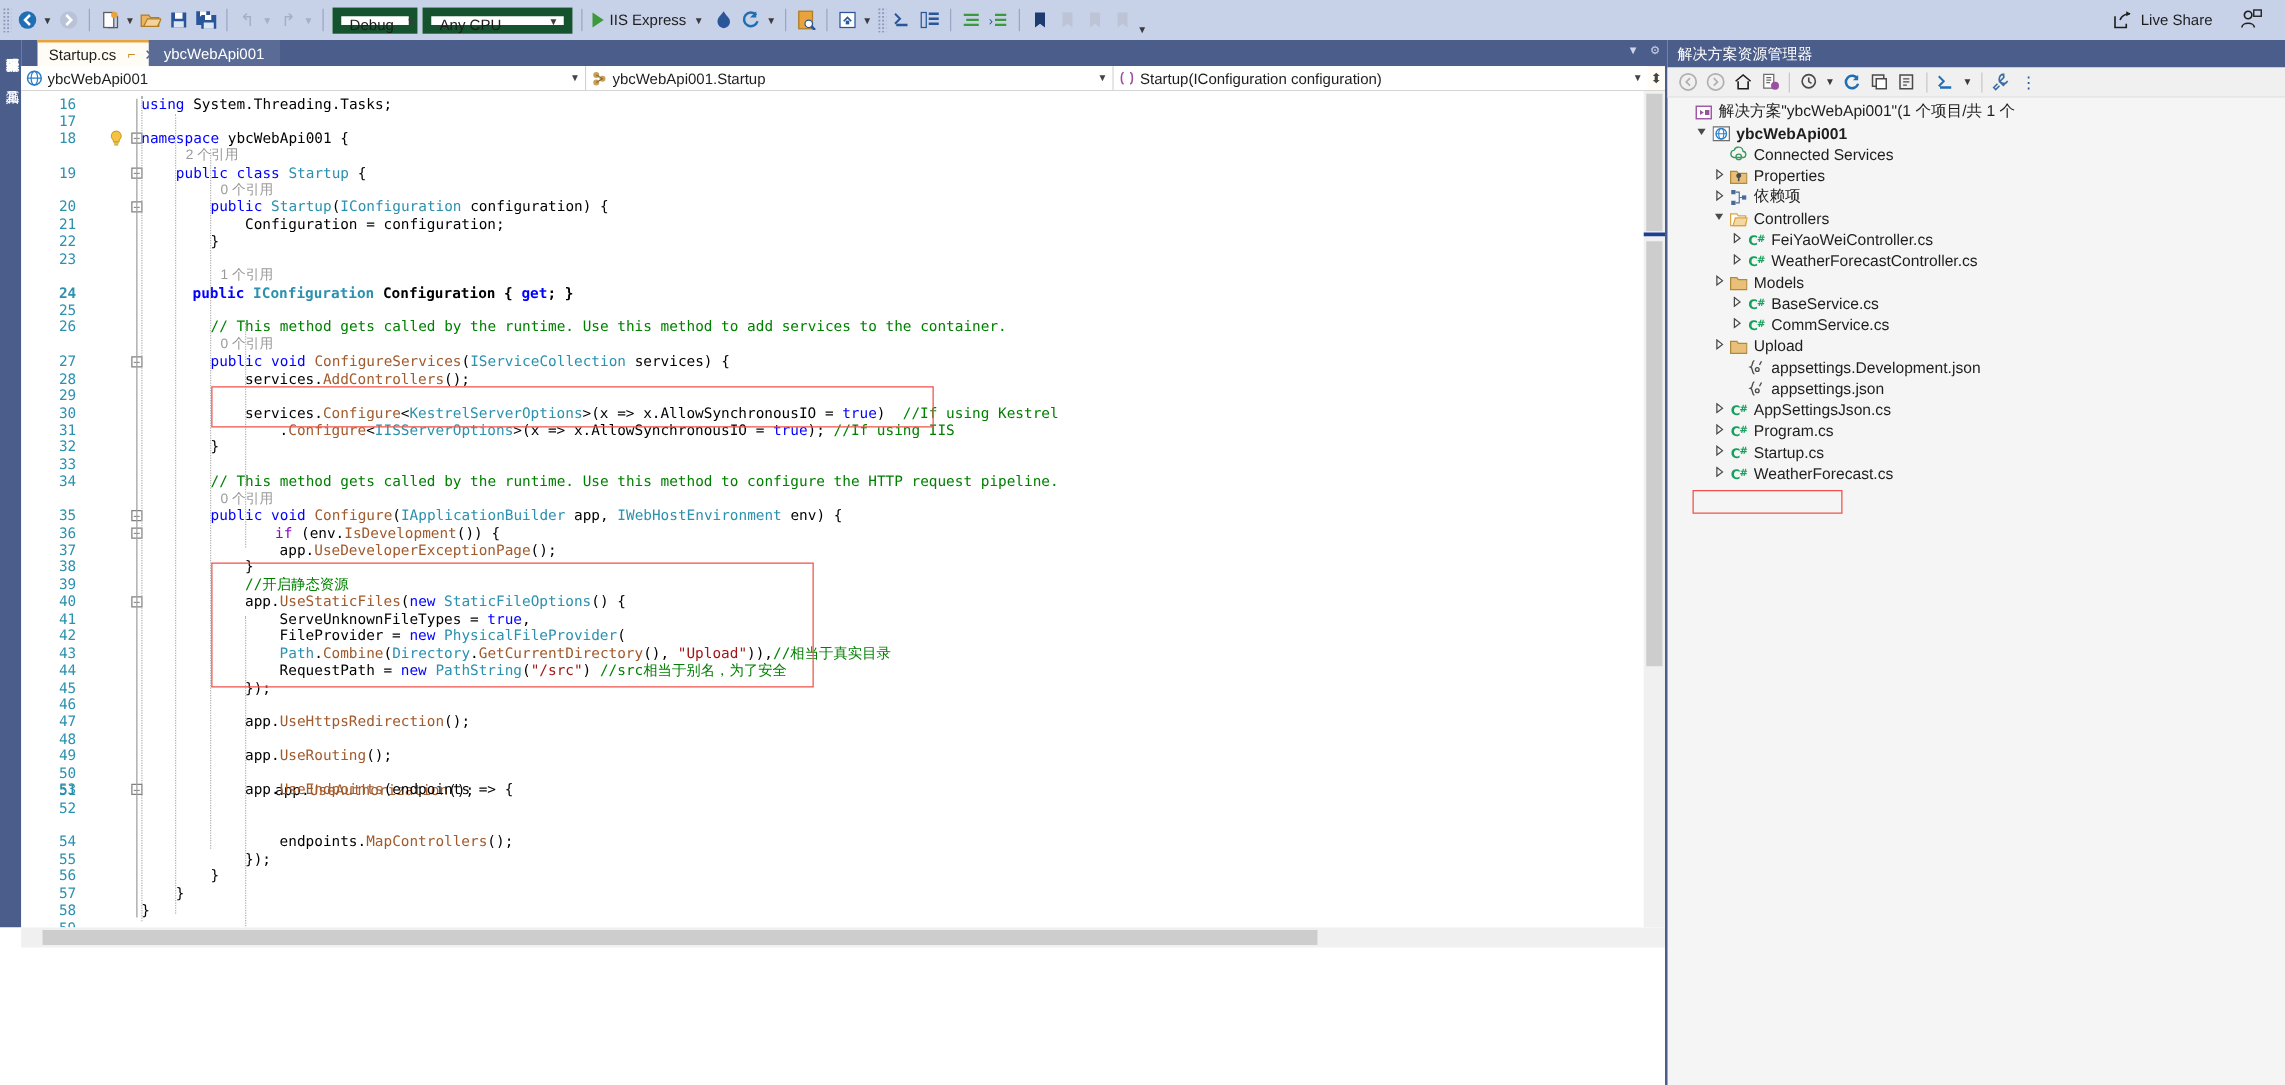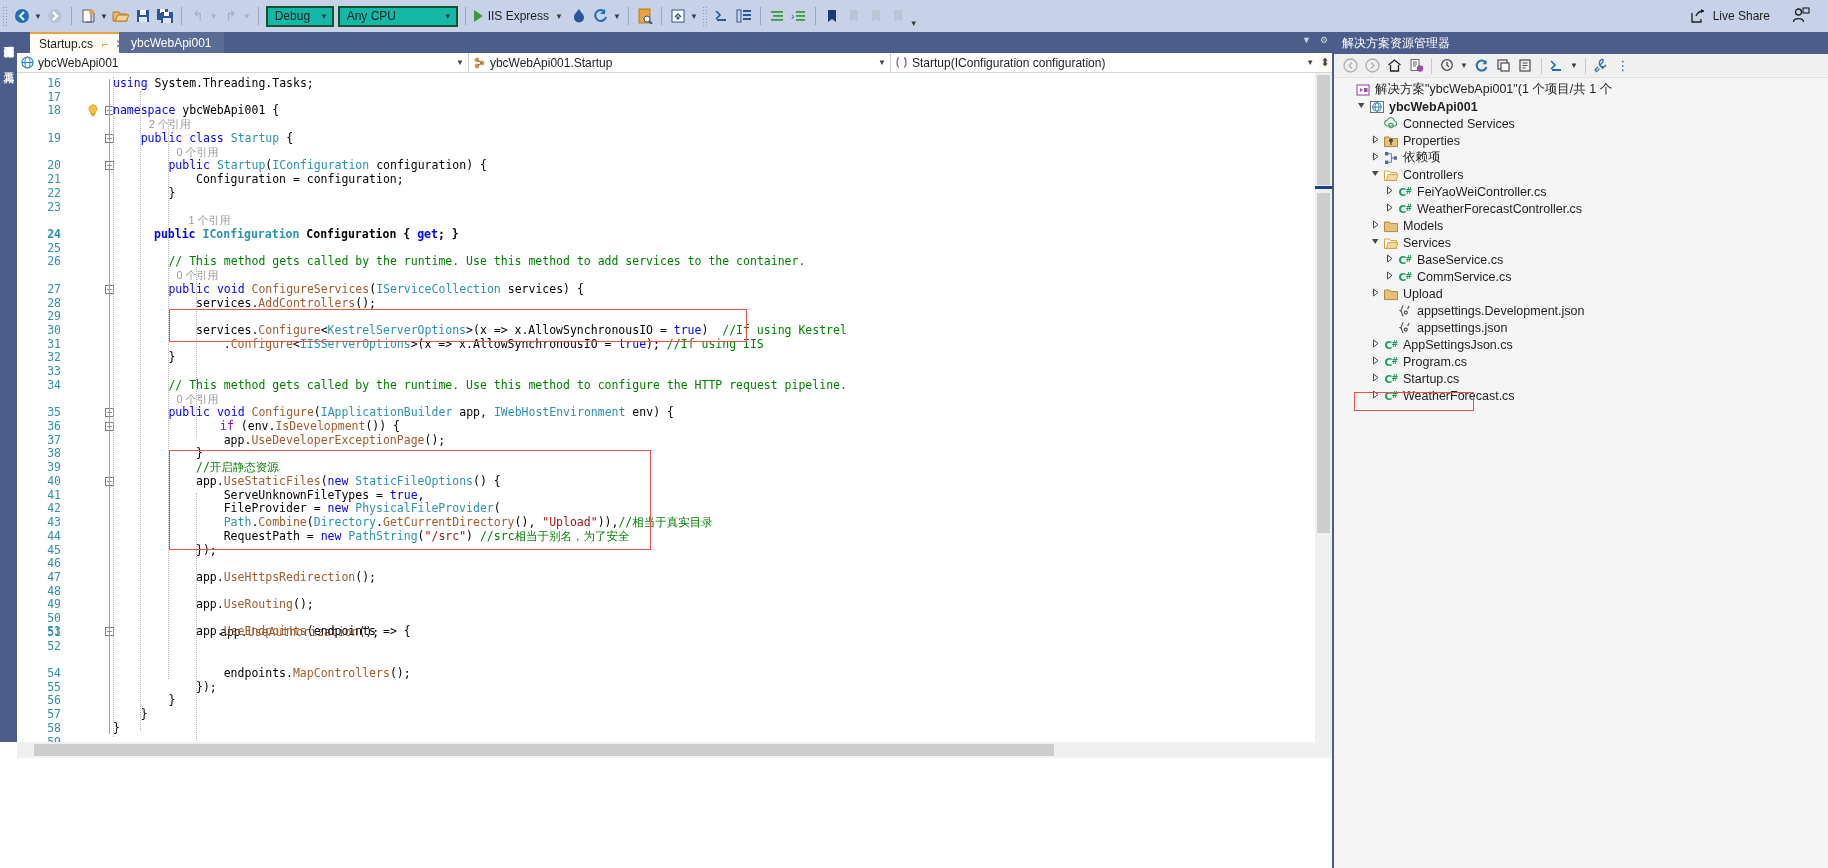--- a/index.html
+++ b/index.html
@@ -31,22 +31,22 @@
   .tb-caret {
     font-size: 8px; color: #3b3b3b; margin-left: 1px; margin-right: 2px;
   }
   .tb-caret.dis { color: #a6b0c4; }
   .tb-grip {
     width: 7px; height: 20px; margin-left: 2px; margin-right: 2px;
     background-image: radial-gradient(#8d99b8 35%, transparent 36%);
     background-size: 3px 3px;
   }
   .tb-combo {
-    height: 21px; background: #14b8a6; border: 2px solid #14532d;
-    display: flex; align-items: center; justify-content: space-between;
+    height: 21px; background: #ffffff; border: 7px solid #14532d;
+    display: flex; justify-content: space-between;
     padding: 0 4px 0 7px; font-size: 12px; color: #1e1e1e; margin: 0 2px;
   }
   .tb-combo .cv { white-space: nowrap; }
   .tb-combo .ca { font-size: 8px; color: #3b3b3b; margin-left: 10px; }
   .tb-run {
     display: flex; align-items: center; gap: 5px; padding: 0 3px; height: 24px;
   }
   .tri-right {
     width: 0; height: 0; border-left: 9px solid #3c9a3c;
     border-top: 6px solid transparent; border-bottom: 6px solid transparent;
@@ -464,21 +464,21 @@
               <rect x="4" y="9.8" width="4" height="1.1" fill="#c99a16"></rect>
               <rect x="4.4" y="11.4" width="3.2" height="1" fill="#c99a16"></rect>
             </svg></span><span class="foldbox" style="left: 88px; top: 2px;">–</span><span class="codetext" style="left: 96px;"><span class="kw">namespace</span><span class="pln"> ybcWebApi001 {</span></span></div>
         <div class="row" style="position: absolute; top: 45.2px; left: 0px; width: 1298px;"><span class="codetext refline" style="left: 131.7px; font-family: &quot;Liberation Sans&quot;, sans-serif;">2 个引用</span></div>
         <div class="row" style="position: absolute; top: 58.9px; left: 0px; width: 1298px;"><span class="ln">19</span><span class="foldbox" style="left: 88px; top: 2px;">–</span><span class="codetext" style="left: 123.7px;"><span class="kw">public</span><span class="pln"> </span><span class="kw">class</span><span class="pln"> </span><span class="typ">Startup</span><span class="pln"> {</span></span></div>
         <div class="row" style="position: absolute; top: 72.6px; left: 0px; width: 1298px;"><span class="codetext refline" style="left: 159.4px; font-family: &quot;Liberation Sans&quot;, sans-serif;">0 个引用</span></div>
         <div class="row" style="position: absolute; top: 86.3px; left: 0px; width: 1298px;"><span class="ln">20</span><span class="foldbox" style="left: 88px; top: 2px;">–</span><span class="codetext" style="left: 151.4px;"><span class="kw">public</span><span class="pln"> </span><span class="typ">Startup</span><span class="pln">(</span><span class="typ">IConfiguration</span><span class="pln"> configuration) {</span></span></div>
         <div class="row" style="position: absolute; top: 100px; left: 0px; width: 1298px;"><span class="ln">21</span><span class="codetext" style="left: 179px;"><span class="pln">Configuration = configuration;</span></span></div>
         <div class="row" style="position: absolute; top: 113.8px; left: 0px; width: 1298px;"><span class="ln">22</span><span class="codetext" style="left: 151.4px;"><span class="pln">}</span></span></div>
         <div class="row" style="position: absolute; top: 127.5px; left: 0px; width: 1298px;"><span class="ln">23</span><span class="codetext" style="left: 96px;"></span></div>
-        <div class="row" style="position: absolute; top: 141.2px; left: 12px; width: 1082px;"><span class="codetext refline" style="left: 159.4px; font-family: &quot;Liberation Sans&quot;, sans-serif;">1 个引用</span></div>
+        <div class="row" style="position: absolute; top: 141.2px; left: 0px; width: 1082px;"><span class="codetext refline" style="left: 159.4px; font-family: &quot;Liberation Sans&quot;, sans-serif;">1 个引用</span></div>
         <div class="row" style="position: absolute; top: 154.9px; left: 0px; width: 1298px; font-weight: bold;"><span class="ln">24</span><span class="codetext" style="left: 137px;"><span class="kw">public</span><span class="pln"> </span><span class="typ">IConfiguration</span><span class="pln"> Configuration { </span><span class="kw">get</span><span class="pln">; }</span></span></div>
         <div class="row" style="position: absolute; top: 168.6px; left: 0px; width: 1298px;"><span class="ln">25</span><span class="codetext" style="left: 96px;"></span></div>
         <div class="row" style="position: absolute; top: 182.4px; left: 0px; width: 1298px;"><span class="ln">26</span><span class="codetext" style="left: 151.4px;"><span class="cmt">// This method gets called by the runtime. Use this method to add services to the container.</span></span></div>
         <div class="row" style="position: absolute; top: 196.1px; left: 0px; width: 1298px;"><span class="codetext refline" style="left: 159.4px; font-family: &quot;Liberation Sans&quot;, sans-serif;">0 个引用</span></div>
         <div class="row" style="position: absolute; top: 209.8px; left: 0px; width: 1298px;"><span class="ln">27</span><span class="foldbox" style="left: 88px; top: 2px;">–</span><span class="codetext" style="left: 151.4px;"><span class="kw">public</span><span class="pln"> </span><span class="kw">void</span><span class="pln"> </span><span class="mth">ConfigureServices</span><span class="pln">(</span><span class="typ">IServiceCollection</span><span class="pln"> services) {</span></span></div>
         <div class="row" style="position: absolute; top: 223.5px; left: 0px; width: 1298px;"><span class="ln">28</span><span class="codetext" style="left: 179px;"><span class="pln">services.</span><span class="mth">AddControllers</span><span class="pln">();</span></span></div>
         <div class="row" style="position: absolute; top: 237.2px; left: 0px; width: 1298px;"><span class="ln">29</span><span class="codetext" style="left: 96px;"></span></div>
         <div class="row" style="position: absolute; top: 251px; left: 0px; width: 1298px;"><span class="ln">30</span><span class="codetext" style="left: 179px;"><span class="pln">services.</span><span class="mth">Configure</span><span class="pln">&lt;</span><span class="typ">KestrelServerOptions</span><span class="pln">&gt;(x =&gt; x.AllowSynchronousIO = </span><span class="kw">true</span><span class="pln">)  </span><span class="cmt">//If using Kestrel</span></span></div>
         <div class="row" style="position: absolute; top: 264.7px; left: 0px; width: 1298px;"><span class="ln">31</span><span class="codetext" style="left: 206.7px;"><span class="pln">.</span><span class="mth">Configure</span><span class="pln">&lt;</span><span class="typ">IISServerOptions</span><span class="pln">&gt;(x =&gt; x.AllowSynchronousIO = </span><span class="kw">true</span><span class="pln">); </span><span class="cmt">//If using IIS</span></span></div>
         <div class="row" style="position: absolute; top: 278.4px; left: 0px; width: 1298px;"><span class="ln">32</span><span class="codetext" style="left: 151.4px;"><span class="pln">}</span></span></div>
@@ -709,32 +709,20 @@
           <span class="exp"><svg width="9" height="9" viewBox="0 0 9 9">
               <path d="M2.5 1 L7 4.5 L2.5 8z" fill="none" stroke="#4a4a4a" stroke-width="1"></path>
             </svg></span>
           <span class="ti">
             <svg width="14" height="14" viewBox="0 0 14 14">
               <path d="M0.5 3 h5 l1.2 1.6 H13.5 v8 H0.5z" fill="#e8c07a" stroke="#b08a3c"></path>
             </svg>
           </span>
           <span class="tl">Models</span>
         </div>
-        <div class="tnode" style="padding-left: 34px;">
-          <span class="exp" style="transform: none;"><svg width="9" height="9" viewBox="0 0 9 9" style="transform:none">
-              <path d="M1 2 L7.5 2 L4.2 7z" fill="#4a4a4a"></path>
-            </svg></span>
-          <span class="ti">
-            <svg width="14" height="14" viewBox="0 0 14 14">
-              <path d="M0.5 3 h5 l1.2 1.6 H12.5 v7.9 H0.5z" fill="#fff" stroke="#d9a441"></path>
-              <path d="M2.4 12.5 L4.3 6.3 H14 l-1.9 6.2z" fill="#f2d8a4" stroke="#d9a441"></path>
-            </svg>
-          </span>
-          <span class="tl">Services</span>
-        </div>
         <div class="tnode" style="padding-left: 48px;">
           <span class="exp"><svg width="9" height="9" viewBox="0 0 9 9">
               <path d="M2.5 1 L7 4.5 L2.5 8z" fill="none" stroke="#4a4a4a" stroke-width="1"></path>
             </svg></span>
           <span class="ti">
             <svg width="14" height="14" viewBox="0 0 14 14">
               <text x="0.5" y="11" font-family="DejaVu Sans" font-size="10.5" font-weight="bold" fill="#15a15d">C</text>
               <text x="7.5" y="8.5" font-family="DejaVu Sans" font-size="8" font-weight="bold" fill="#15a15d">#</text>
             </svg>
           </span>

